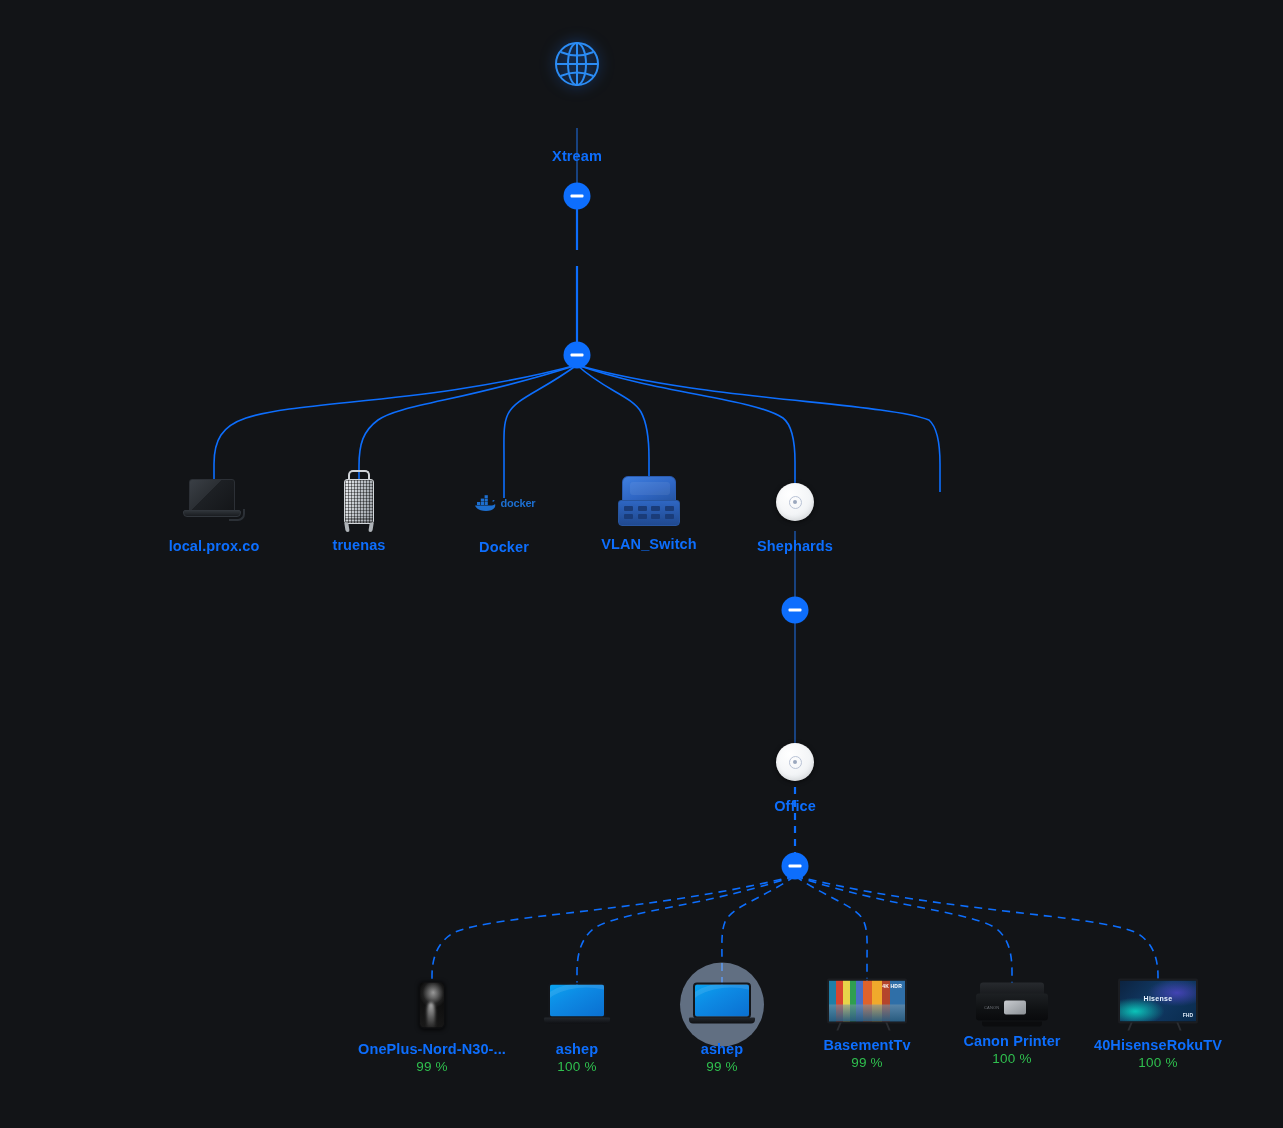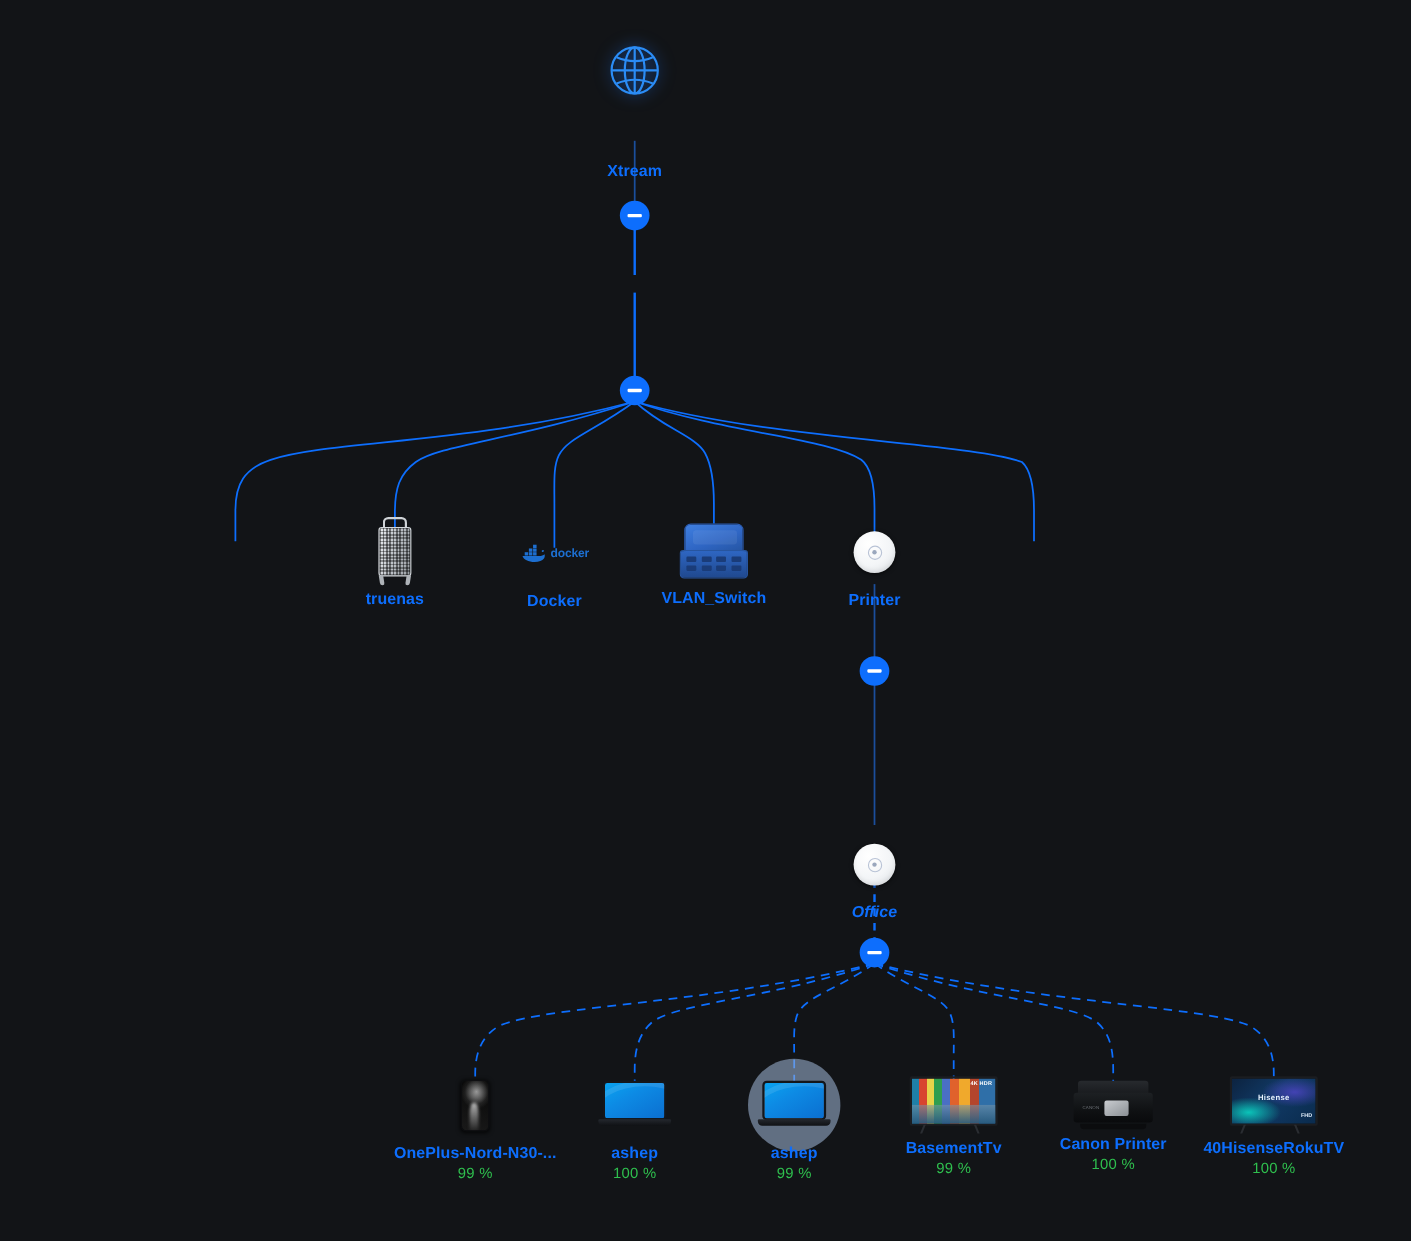--- a/index.html
+++ b/index.html
@@ -346,20 +346,30 @@
           <path d="M9.5 14 Q26 21 42.5 14"></path>
           <path d="M9.5 38 Q26 31 42.5 38"></path>
           <line x1="26" y1="5" x2="26" y2="47"></line>
         </g>
       </svg>
     </div>
     <div class="label">Xtream</div>
   </div>
 
 
+  <div class="node" style="left:214px; top:512px;">
+    <div class="icon-slot">
+      <div class="laptop-dark">
+        <div class="lid"></div>
+          <div class="base"></div>
+          <div class="cord"></div>
+      </div>
+    </div>
+    <div class="label">local.prox.co</div>
+  </div>
 
   <div class="node" style="left:359px; top:511px;">
     <div class="icon-slot">
       <div class="macpro">
         <div class="handle"></div>
           <div class="body"></div>
         <div class="foot l"></div>
           <div class="foot r"></div>
       </div>
     </div>
@@ -404,25 +414,25 @@
   </div>
 
   <div class="node" style="left:795px; top:512px;">
     <div class="icon-slot">
       <div class="ap">
         <div class="ring">
             <i></i>
           </div>
       </div>
     </div>
-    <div class="label">Printer</div>
-  </div>
-
-
-  <div class="node" style="left:795px; top:796px;font-style:italic;">
+    <div class="label">Shephards</div>
+  </div>
+
+
+  <div class="node" style="left:795px; top:772px;">
     <div class="icon-slot">
       <div class="ap">
         <div class="ring">
             <i></i>
           </div>
       </div>
     </div>
     <div class="label">Office</div>
   </div>
 

